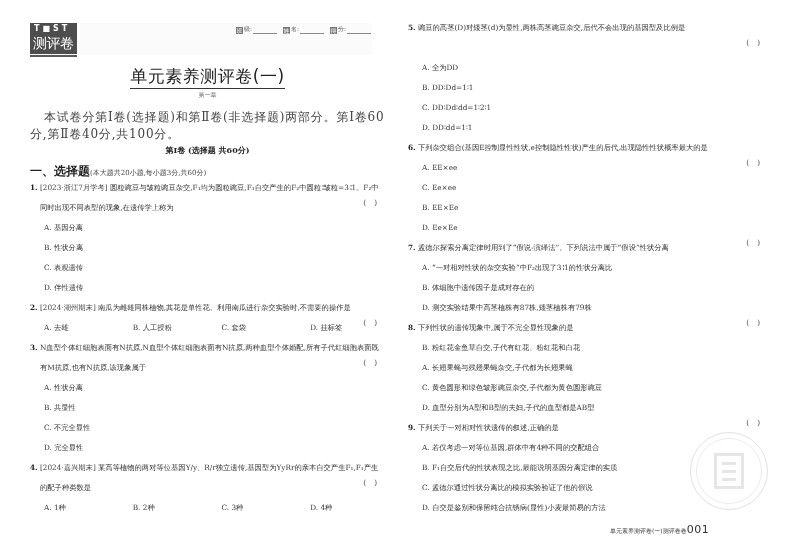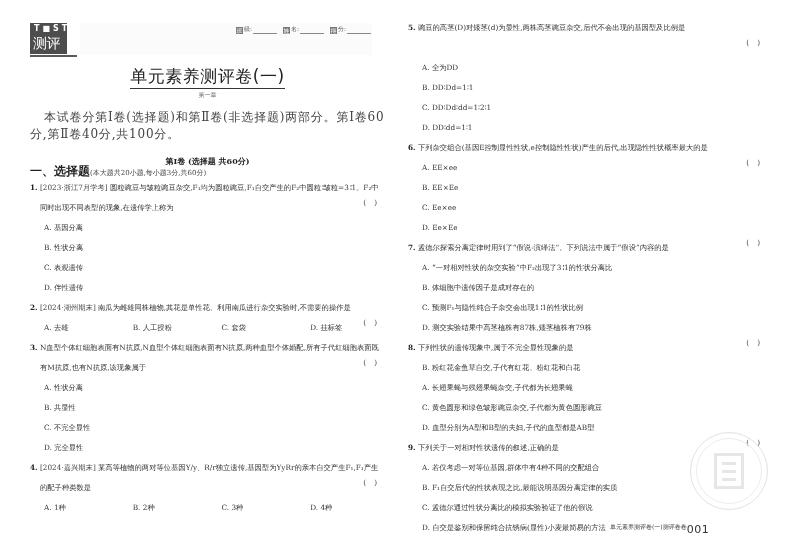--- a/index.html
+++ b/index.html
@@ -1,54 +1,54 @@
 <!DOCTYPE html>
 <html><head>
 <meta charset="utf-8">
 <style>
   * { box-sizing: border-box; margin: 0; padding: 0; }
   html, body { width: 793px; height: 554px; background: #ffffff; overflow: hidden; }
   body { position: relative; font-family: "DejaVu Serif", "Liberation Serif", serif; color: #2a2a2a; }
 
-  .logo { position: absolute; left: 30px; top: 23px; width: 37px; height: 31px; background: #4d4d4d; color: #fff; }
+  .logo { position: absolute; left: 30px; top: 23px; width: 47px; height: 31px; background: #4d4d4d; color: #fff; }
   .logo .t1 { position: absolute; left: 4px; top: 1px; font-family: "DejaVu Sans", sans-serif; font-size: 8px; font-weight: bold; letter-spacing: 3px; line-height: 10px; }
   .logo .t2 { position: absolute; left: 3px; top: 11px; font-family: "DejaVu Sans", sans-serif; font-size: 14px; line-height: 18px; letter-spacing: -0.5px; }
   .logo-rule { position: absolute; left: 30px; top: 55px; width: 47px; height: 2px; background: #5a5a5a; }
 
   .header-band { position: absolute; left: 80px; top: 23px; width: 292px; height: 32px; background: #fbfbfb; }
   .fields { position: absolute; left: 236px; top: 25px; font-family: "DejaVu Sans", sans-serif; font-size: 6px; color: #555; display: flex; gap: 6px; }
   .field { display: flex; align-items: flex-end; }
   .field .box { display: inline-block; width: 7px; height: 7px; background: #777; color:#fff; font-size:6px; line-height:7px; text-align:center; margin-right: 1px; }
   .field .line { display: inline-block; width: 24px; border-bottom: 1px solid #888; margin-left: 1px; height: 6px; }
 
   .title { position: absolute; left: 130px; top: 65px; width: 155px; text-align: center; font-family: "DejaVu Sans", sans-serif; font-size: 17px; color: #222; letter-spacing: 0.5px; line-height: 22px; }
   .title-rule { position: absolute; left: 130px; top: 88px; width: 155px; height: 1px; background: #333; }
   .subtitle { position: absolute; left: 130px; top: 91px; width: 155px; text-align: center; font-family: "DejaVu Sans", sans-serif; font-size: 6px; color: #666; }
 
   .intro { position: absolute; left: 30px; top: 109px; width: 355px; font-size: 12px; line-height: 17px; color: #444; text-indent: 14px; letter-spacing: 0.8px; }
 
-  .sec-head { position: absolute; left: 30px; top: 145px; width: 355px; text-align: center; font-size: 8px; font-weight: bold; color: #222; margin-top: 11px; }
+  .sec-head { position: absolute; left: 30px; top: 145px; width: 355px; text-align: center; font-size: 8px; font-weight: bold; color: #222; }
   .part-head { position: absolute; left: 30px; top: 163px; font-size: 7px; color: #444; }
   .part-head b { color: #222; font-size: 12px; }
 
   .col { position: absolute; font-size: 7.3px; color: #333; }
   .q { position: relative; }
   .q .stem { display: block; line-height: 20px; padding-left: 10px; text-indent: -10px; }
   .q .num { font-weight: bold; color: #222; }
   .q .src { color: #444; }
   .q .paren { position: absolute; right: 0; color: #444; letter-spacing: 8px; }
   .opt { line-height: 20px; padding-left: 14px; }
   .opt-grid { display: grid; grid-template-columns: 1fr 1fr 1fr 1fr; }
 
   .stamp { position: absolute; left: 690px; top: 432px; width: 78px; height: 78px; border: 1.5px solid #e2e2e2; border-radius: 50%; }
   .stamp::before { content: ""; position: absolute; left: 5px; top: 5px; width: 64px; height: 64px; border: 1px solid #ececec; border-radius: 50%; }
   .stamp .glyph { position: absolute; left: 23px; top: 20px; width: 30px; height: 36px; border: 3px solid #e6e6e6; }
   .stamp .glyph::before { content:""; position:absolute; left:5px; top:6px; width:14px; height:3px; background:#e6e6e6; box-shadow: 0 8px 0 #e6e6e6, 0 16px 0 #e6e6e6; }
 
-  .footer { position: absolute; left: 610px; top: 523px; font-family: "DejaVu Sans", sans-serif; font-size: 6px; color: #444; display: flex; align-items: flex-start; }
+  .footer { position: absolute; left: 610px; top: 523px; font-family: "DejaVu Sans", sans-serif; font-size: 6px; color: #444; display: flex; align-items: flex-end; }
   .footer .pnum { font-size: 11px; color: #333; letter-spacing: 0.5px; }
 </style>
 </head>
 <body>
 
 <div class="header-band"></div>
 <div class="logo">
   <span class="t1">T■ST</span>
   <span class="t2">测评卷</span>
 </div>
@@ -130,30 +130,29 @@
       </div>
     <div class="opt">A. 全为DD</div>
     <div class="opt">B. DD∶Dd=1∶1</div>
     <div class="opt">C. DD∶Dd∶dd=1∶2∶1</div>
     <div class="opt">D. DD∶dd=1∶1</div>
   </div>
   <div class="q">
     <span class="stem"><span class="num">6.</span> <span>下列杂交组合(基因E控制显性性状,e控制隐性性状)产生的后代,出现隐性性状概率最大的是</span></span>
     <span class="paren" style="top:20px;">()</span>
     <div class="opt">A. EE×ee</div>
+    <div class="opt">C. Ee×ee</div>
     <div class="opt">B. EE×Ee</div>
-    <div class="opt">C. Ee×ee</div>
     <div class="opt">D. Ee×Ee</div>
   </div>
   <div class="q">
-    <span class="stem"><span class="num">7.</span> <span>孟德尔探索分离定律时用到了“假说-演绎法”。下列说法中属于“假设”内容的是</span></span>
+    <span class="stem"><span class="num">7.</span> <span>孟德尔探索分离定律时用到了“假说-演绎法”。下列说法中属于“假设”性状分离</span></span>
     <span class="paren" style="top:0;">()</span>
     <div class="opt">A. “一对相对性状的杂交实验”中F₂出现了3∶1的性状分离比</div>
     <div class="opt">B. 体细胞中遗传因子是成对存在的</div>
-    <div class="opt">C. 预测F₁与隐性纯合子杂交会出现1∶1的性状比例</div>
     <div class="opt">D. 测交实验结果中高茎植株有87株,矮茎植株有79株</div>
   </div>
   <div class="q">
     <span class="stem"><span class="num">8.</span> <span>下列性状的遗传现象中,属于不完全显性现象的是</span></span>
     <span class="paren" style="top:0;">()</span>
     <div class="opt">B. 粉红花金鱼草自交,子代有红花、粉红花和白花</div>
     <div class="opt">A. 长翅果蝇与残翅果蝇杂交,子代都为长翅果蝇</div>
     <div class="opt">C. 黄色圆形和绿色皱形豌豆杂交,子代都为黄色圆形豌豆</div>
     <div class="opt">D. 血型分别为A型和B型的夫妇,子代的血型都是AB型</div>
   </div>

